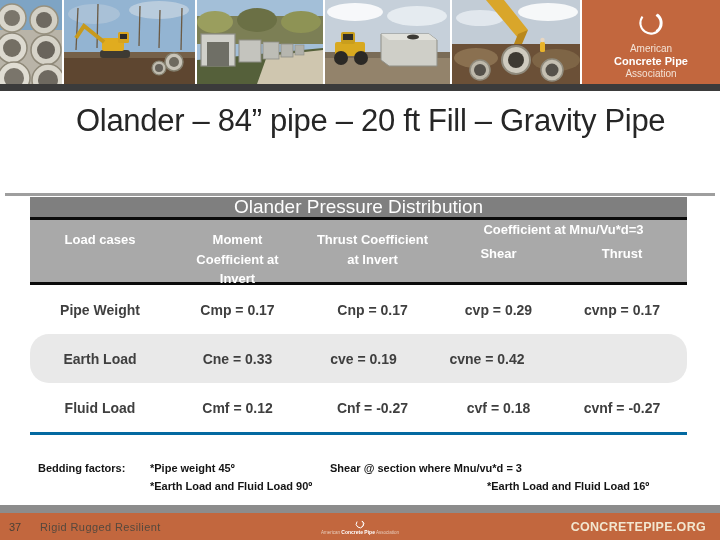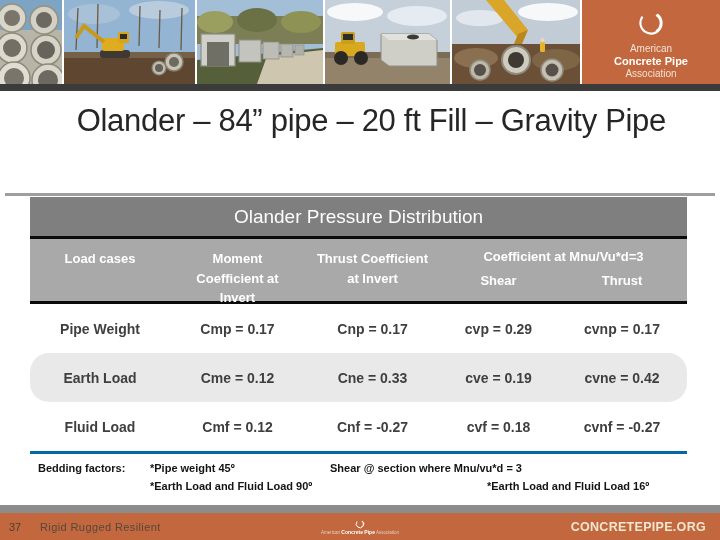--- a/index.html
+++ b/index.html
@@ -11,35 +11,35 @@
   .banner { position:absolute; top:0; left:0; width:720px; height:84px; display:flex; background:#ffffff; }
   .photo { height:84px; margin-right:2px; flex:0 0 auto; }
   .photo svg { display:block; width:100%; height:100%; }
   .logo-block { flex:1 1 auto; height:84px; background:#C2673E; display:flex; flex-direction:column; align-items:center; justify-content:center; padding-top:2px; }
   .logo-ring { width:34px; height:34px; margin-bottom:3px; }
   .logo-line1, .logo-line3 { color:#F3E2D5; font-size:10px; line-height:12px; }
   .logo-line2 { color:#ffffff; font-size:11px; font-weight:bold; line-height:13px; }
   .banner-strip { position:absolute; top:84px; left:0; width:720px; height:7px; background:#3B3B3B; }
 
   
-  .slide-title { position:absolute; top:100px; left:66px; width:600px; text-align:right;
+  .slide-title { position:absolute; top:100px; left:76px; width:600px; text-align:left;
     font-size:31px; font-weight:400; color:#262626; line-height:1.38; letter-spacing:-0.3px; }
   .title-rule { position:absolute; top:193px; left:5px; width:710px; height:3px; background:#9E9E9E; }
 
   
   .otable { position:absolute; top:197px; left:30px; width:657px; }
-  .otable-title { height:42px; background:#7F7F7F; color:#FDFDFD; font-size:19px;
+  .otable-title { height:23px; background:#7F7F7F; color:#FDFDFD; font-size:19px;
     display:flex; align-items:center; justify-content:center; border-bottom:3px solid #0B0B0B; }
   .otable-header { display:flex; background:#A9A9A9; color:#ffffff; font-weight:bold; font-size:13px;
     height:65px; border-bottom:3px solid #0B0B0B; text-align:center;justify-content:flex-end; }
   .hc { padding-top:10px; line-height:1.5; }
   .hc.c1 { width:140px; }
   .hc.c2 { width:135px; padding-left:10px; padding-right:10px; }
   .hc.c3 { width:135px; padding-left:10px; padding-right:10px; }
-  .hgroup { width:247px; padding-top:10px; }
+  .hgroup { width:247px; padding-top:2px; }
   .hgroup .gsub { display:flex; margin-top:9px; }
   .hgroup .gsub span:first-child { width:117px; }
   .hgroup .gsub span:last-child { width:130px; }
   .otable-body { border-bottom:3px solid #0369a1; }
   .trow { display:flex; height:49px; align-items:center; font-size:14px; font-weight:600; color:#3F3F3F; text-align:center; }
   .trow.alt { background:#E9E9E9;border-radius:19px; }
   .tc1 { width:140px; } .tc2 { width:135px; } .tc3 { width:135px; } .tc4 { width:117px; } .tc5 { width:130px; }
 
   
   .bedding { position:absolute; top:458px; left:0; width:720px; height:46px;
@@ -199,21 +199,20 @@
     <div class="otable-body">
       <div class="trow">
         <div class="tc1">Pipe Weight</div>
         <div class="tc2">Cmp = 0.17</div>
         <div class="tc3">Cnp = 0.17</div>
         <div class="tc4">cvp = 0.29</div>
         <div class="tc5">cvnp = 0.17</div>
       </div>
       <div class="trow alt">
         <div class="tc1">Earth Load</div>
-        <div class="tc2">Cme = 0.12</div>
         <div class="tc3">Cne = 0.33</div>
         <div class="tc4">cve = 0.19</div>
         <div class="tc5">cvne = 0.42</div>
       </div>
       <div class="trow">
         <div class="tc1">Fluid Load</div>
         <div class="tc2">Cmf = 0.12</div>
         <div class="tc3">Cnf = -0.27</div>
         <div class="tc4">cvf = 0.18</div>
         <div class="tc5">cvnf = -0.27</div>

